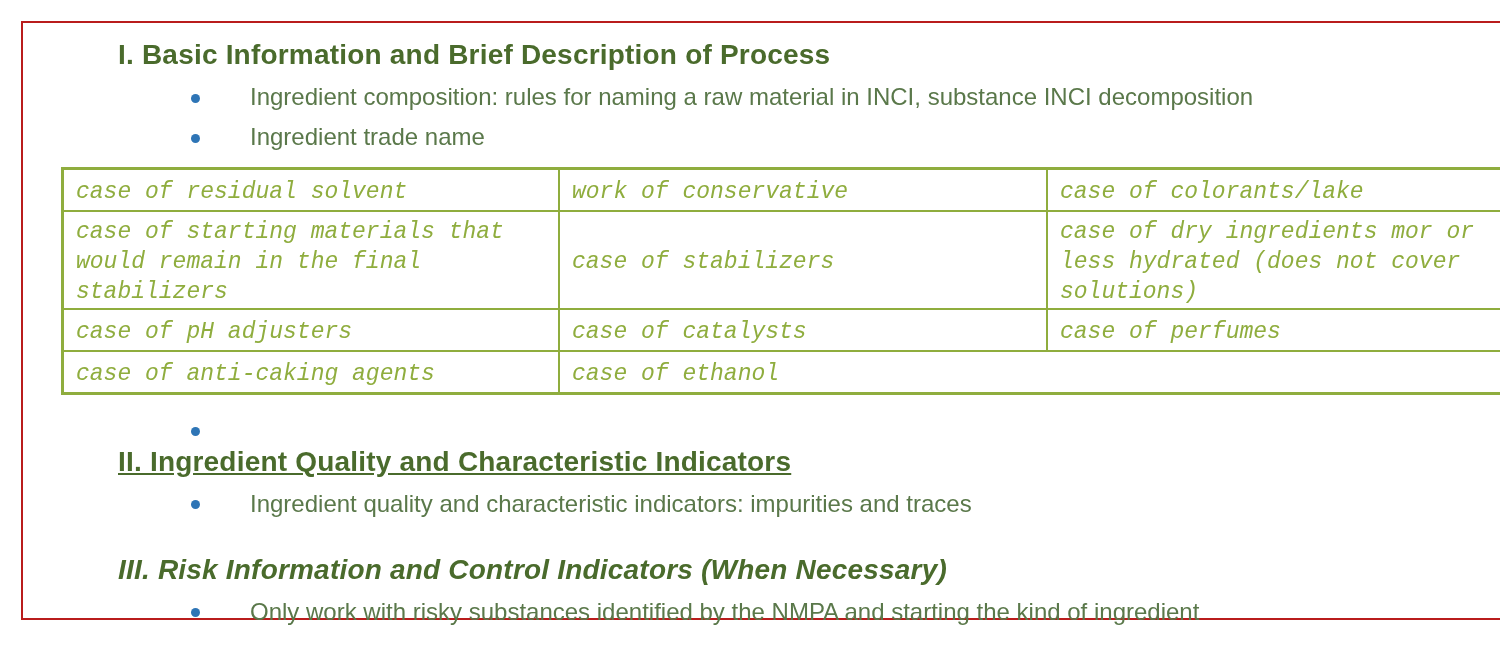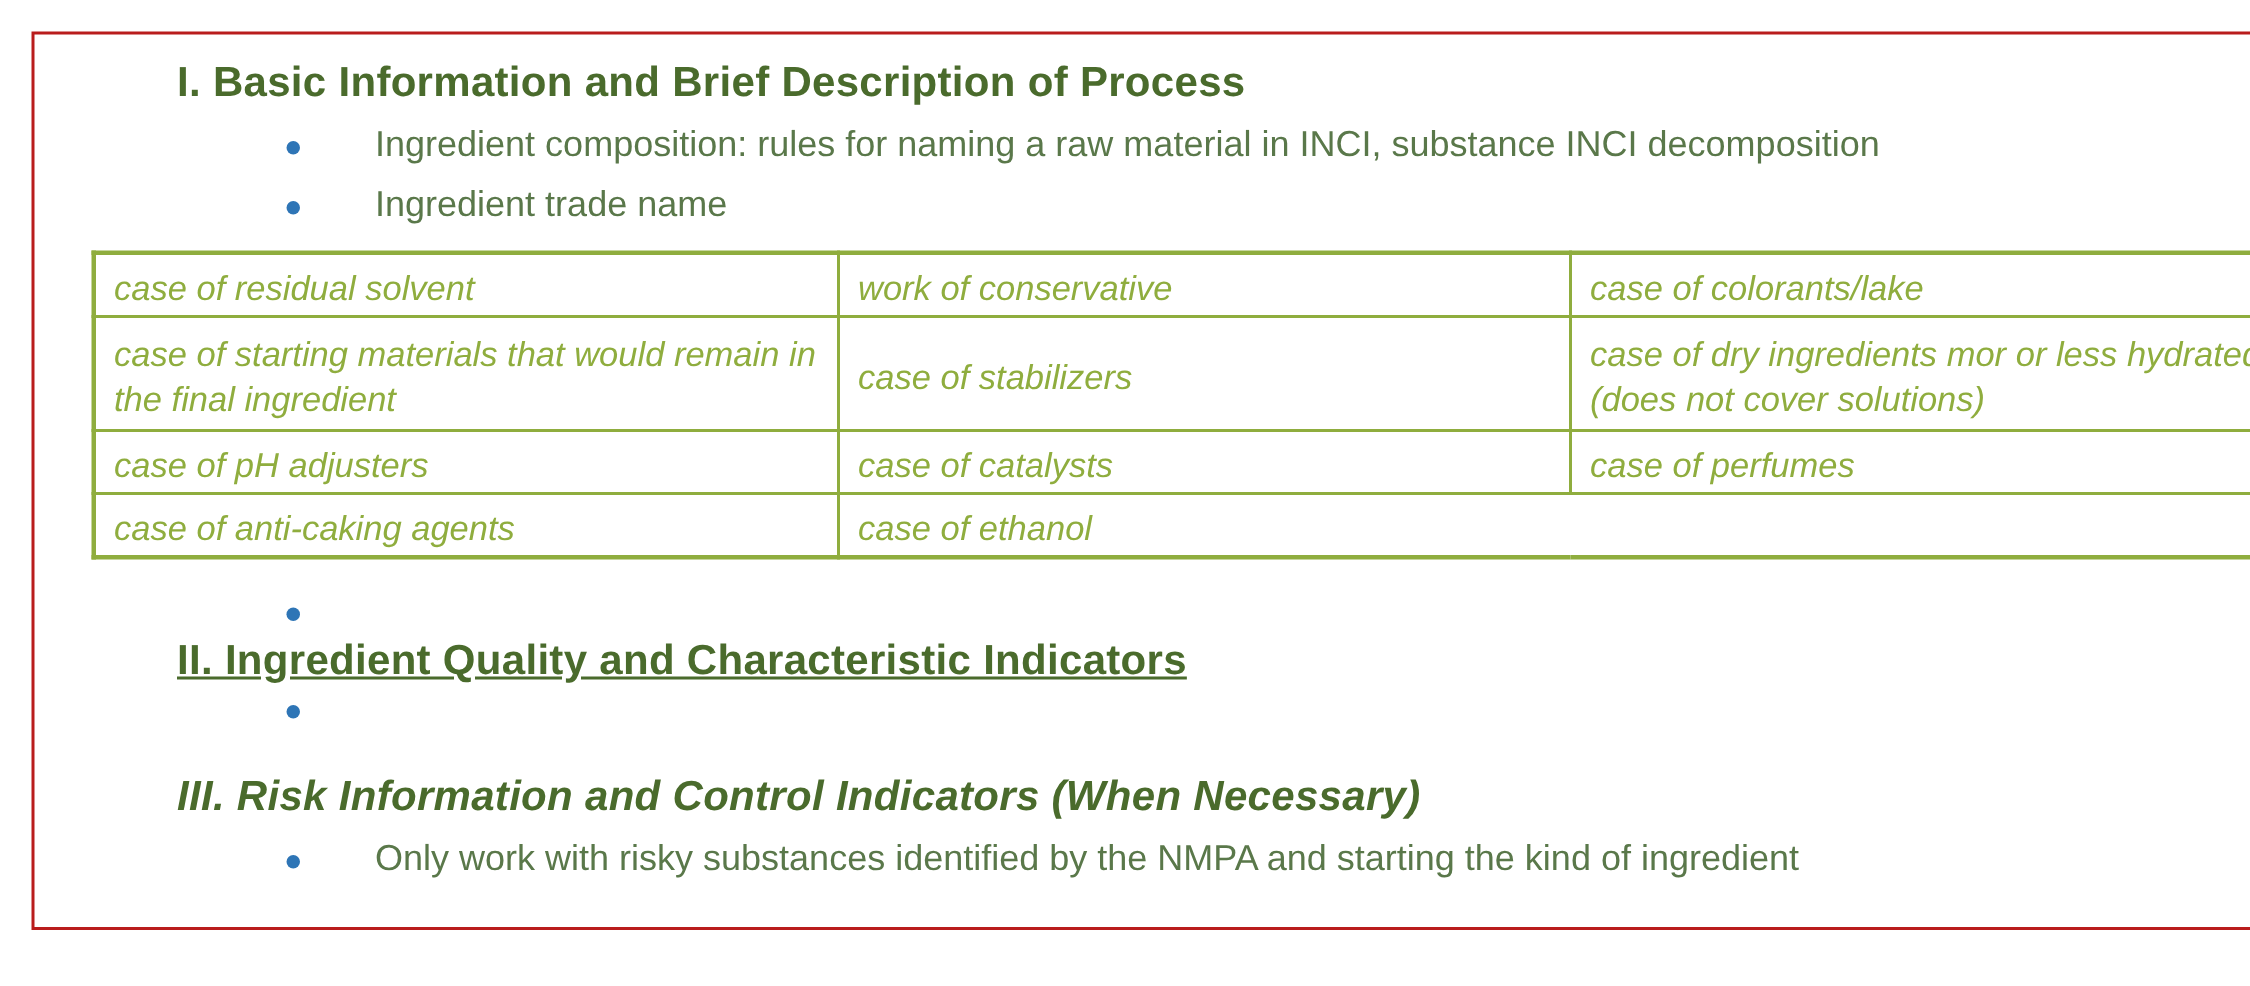--- a/index.html
+++ b/index.html
@@ -50,20 +50,21 @@
     table-layout: fixed;
   }
   table.cases td {
     border: 2px solid #8fad3e;
     color: #8fad3e;
     font-style: italic;
     font-size: 23px;
     padding: 6px 10px 0 12px;
     vertical-align: middle;
     line-height: 1.3;
+    font-family: Liberation Mono, monospace;
   }
   table.cases { border: 3px solid #8fad3e; }
   .col1 { width: 472px; }
   .col2 { width: 464px; }
   .col3 { width: 480px; }
   .row-tall td { height: 68px; }
   .row-std td { height: 34px; }
   .gap-after-table { height: 18px; }
 </style>
 </head>
@@ -83,21 +84,21 @@
   </div>
 
   <table class="cases">
     <tbody>
       <tr class="row-std">
         <td class="col1">case of residual solvent</td>
         <td class="col2">work of conservative</td>
         <td class="col3">case of colorants/lake</td>
       </tr>
       <tr class="row-tall">
-        <td class="col1">case of starting materials that would remain in the final ingredient</td>
+        <td class="col1">case of starting materials that would remain in the final stabilizers</td>
         <td class="col2">case of stabilizers</td>
         <td class="col3">case of dry ingredients mor or less hydrated (does not cover solutions)</td>
       </tr>
       <tr class="row-std">
         <td class="col1">case of pH adjusters</td>
         <td class="col2">case of catalysts</td>
         <td class="col3">case of perfumes</td>
       </tr>
       <tr class="row-std">
         <td class="col1">case of anti-caking agents</td>
@@ -109,20 +110,21 @@
   <div class="gap-after-table"></div>
 
   <div class="bullet-row indent-more">
     <span class="dot"></span>
   </div>
 
   <div class="heading heading-2">II. Ingredient Quality and Characteristic Indicators</div>
 
   <div class="bullet-row">
     <span class="dot"></span>
+    <span class="bullet-text">Ingredient quality and characteristic indicators: impurities and traces</span>
   </div>
 
   <div class="heading heading-3">III. Risk Information and Control Indicators (When Necessary)</div>
 
   <div class="bullet-row">
     <span class="dot"></span>
     <span class="bullet-text">Only work with risky substances identified by the NMPA and starting the kind of ingredient</span>
   </div>
 
 </div>

